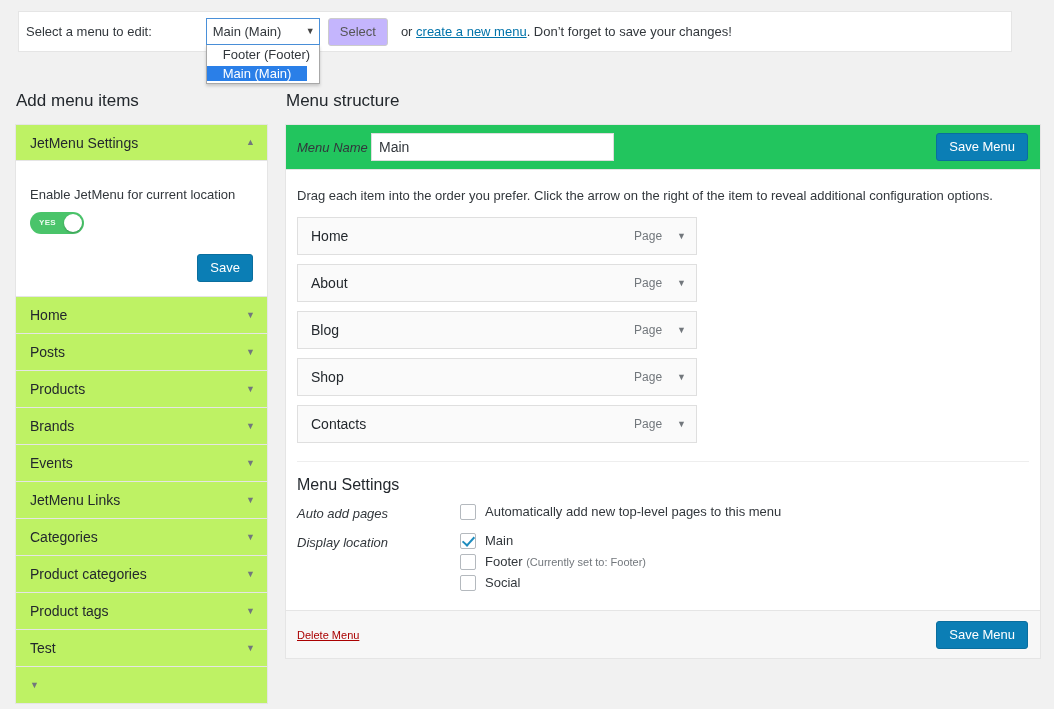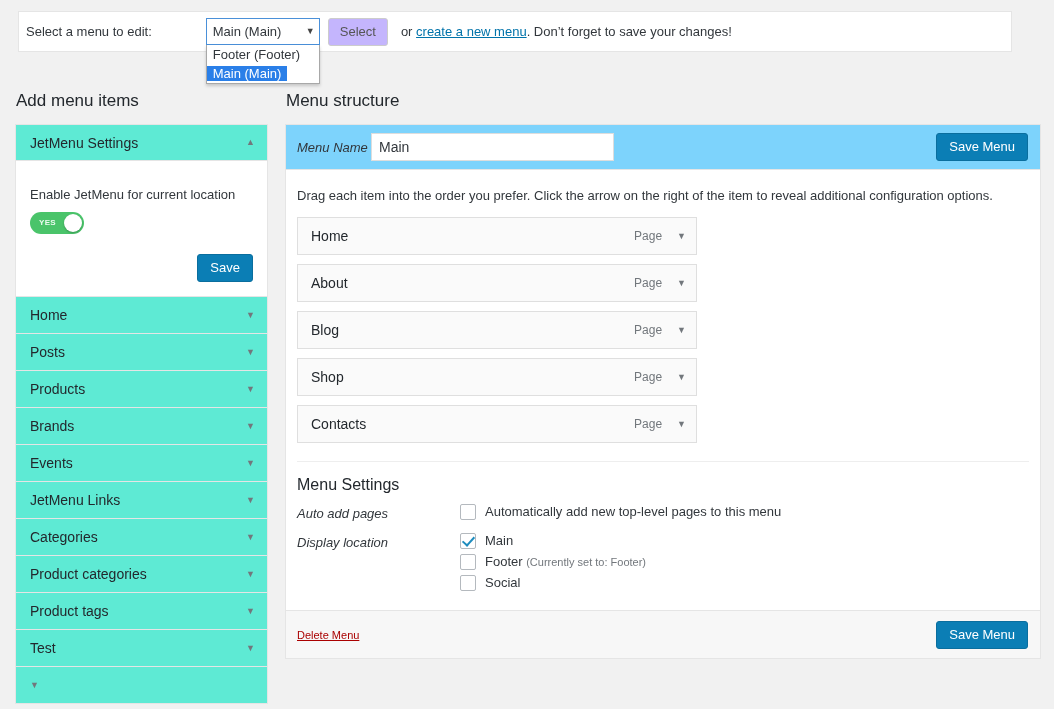--- a/index.html
+++ b/index.html
@@ -56,21 +56,21 @@
     background: #fff;
     border: 1px solid #a8a8a8;
     border-top: none;
     z-index: 10;
     box-shadow: 0 2px 3px rgba(0,0,0,.18);
   }
   .select-options .opt {
     font-size: 13px;
     height: 19px;
     line-height: 19px;
-    padding: 0 6px;
+    padding: 0 16px;
     color: #32373c;
     white-space: nowrap;
   }
   .select-options .opt.selected {
     background: #2a7fe8;
     color: #fff;
   }
   .select-btn {
     margin-left: 8px;
     height: 28px;
@@ -116,21 +116,21 @@
     margin-bottom: -1px;
   }
   .acc-header {
     height: 36px;
     display: flex;
     align-items: center;
     padding: 0 12px 0 14px;
     font-size: 14px;
     color: #23282d;
     cursor: pointer;
-    background: #5eead4;
+    background: #bef264;
   }
   .acc-header .acc-title { flex: 1; }
   .acc-caret {
     font-size: 9px;
     color: #72777c;
     line-height: 1;
   }
   .jet-header { border-bottom: 1px solid #e5e5e5; }
   .jet-body {
     padding: 26px 14px 14px 14px;
@@ -189,21 +189,21 @@
   .right-col {
     position: absolute;
     left: 285px; top: 124px;
     width: 756px;
   }
   .structure-box {
     background: #fff;
     border: 1px solid #e5e5e5;
   }
   .name-row {
-    background: #7dd3fc;
+    background: #22c55e;
     border-bottom: 1px solid #e5e5e5;
     height: 45px;
     display: flex;
     align-items: center;
     padding: 0 12px 0 11px;
   }
   .name-label {
     font-size: 13px;
     font-style: italic;
     color: #32373c;

